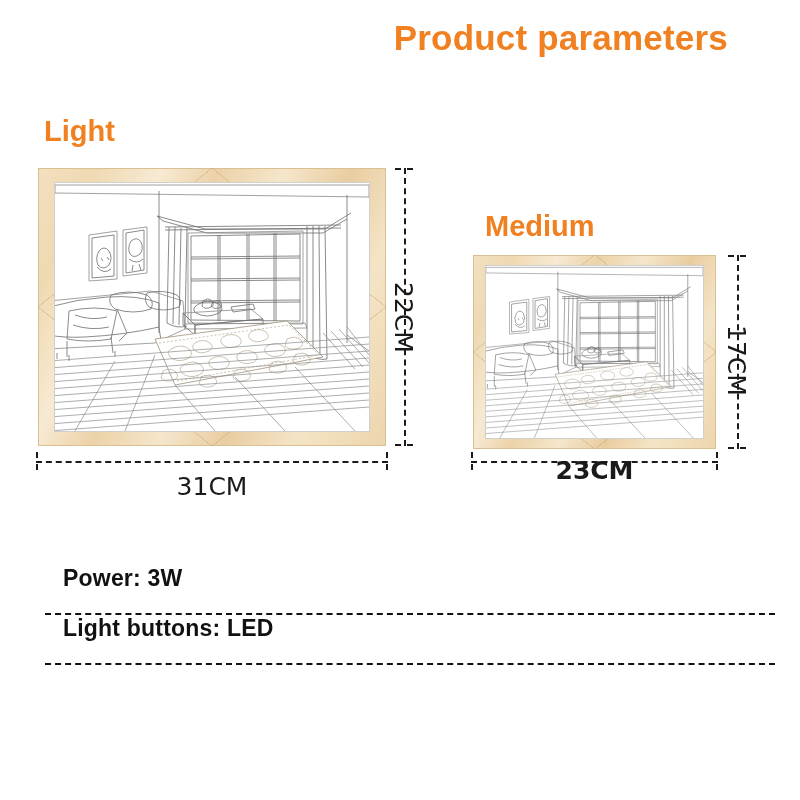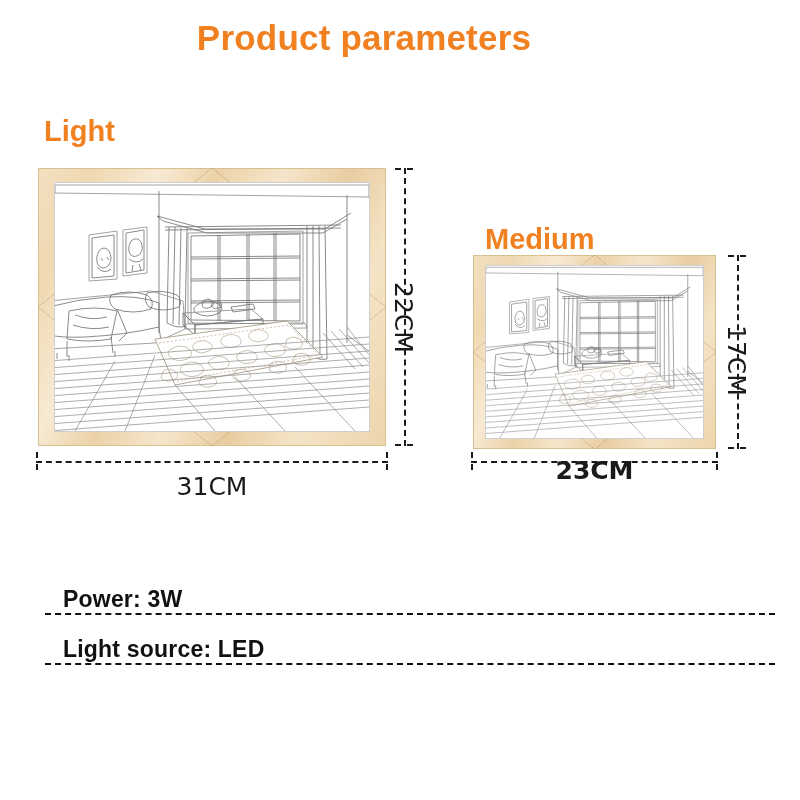--- a/index.html
+++ b/index.html
@@ -14,36 +14,36 @@
     font-family: "Liberation Sans", sans-serif;
     overflow: hidden;
   }
 
   
   #page-title {
     position: absolute;
     top: 18px;
     left: 0;
     width: 728px;
-    text-align: center;
+    text-align: right;
     font-size: 35px;
     font-weight: bold;
     color: #f08020;
     letter-spacing: 0.2px;
   }
 
   
   .size-label {
     position: absolute;
     font-size: 29px;
     font-weight: bold;
     color: #f08020;
   }
   #label-large  { left: 44px;  top: 115px; }
-  #label-medium { left: 485px; top: 223px; }
+  #label-medium { left: 485px; top: 210px; }
 
   
   .frame {
     position: absolute;
     box-sizing: border-box;
     background:
       linear-gradient(115deg,
         #f3e0c0 0%, #efd9b2 12%, #f7ead3 26%, #ecd2a8 38%,
         #f5e6cb 52%, #e9cda1 66%, #f4e4c6 80%, #edd5ad 100%);
     box-shadow: 0 0 0 1px #d9c093 inset;
@@ -132,21 +132,21 @@
   
   #spec-list {
     position: absolute;
     left: 45px;
     top: 565px;
     width: 730px;
   }
   .spec-row {
     height: 48px;
     display: flex;
-    align-items: flex-end;
+    align-items: flex-start;
     border-bottom: 2px dashed #111111;
   }
   .spec-text {
     font-size: 23px;
     font-weight: bold;
     color: #111111;
     padding-left: 18px;
     letter-spacing: 0.2px;
   }
 </style>
@@ -385,15 +385,15 @@
   <div class="cap start"></div>
   <div class="cap end"></div>
 </div>
 <div class="dim-text-v" id="txt-medium-height">17CM</div>
 
 <div id="spec-list">
   <div class="spec-row">
     <span class="spec-text">Power: 3W</span>
   </div>
   <div class="spec-row">
-    <span class="spec-text">Light source: LED</span>
+    <span class="spec-text">Light buttons: LED</span>
   </div>
 </div>
 
 </body></html>

